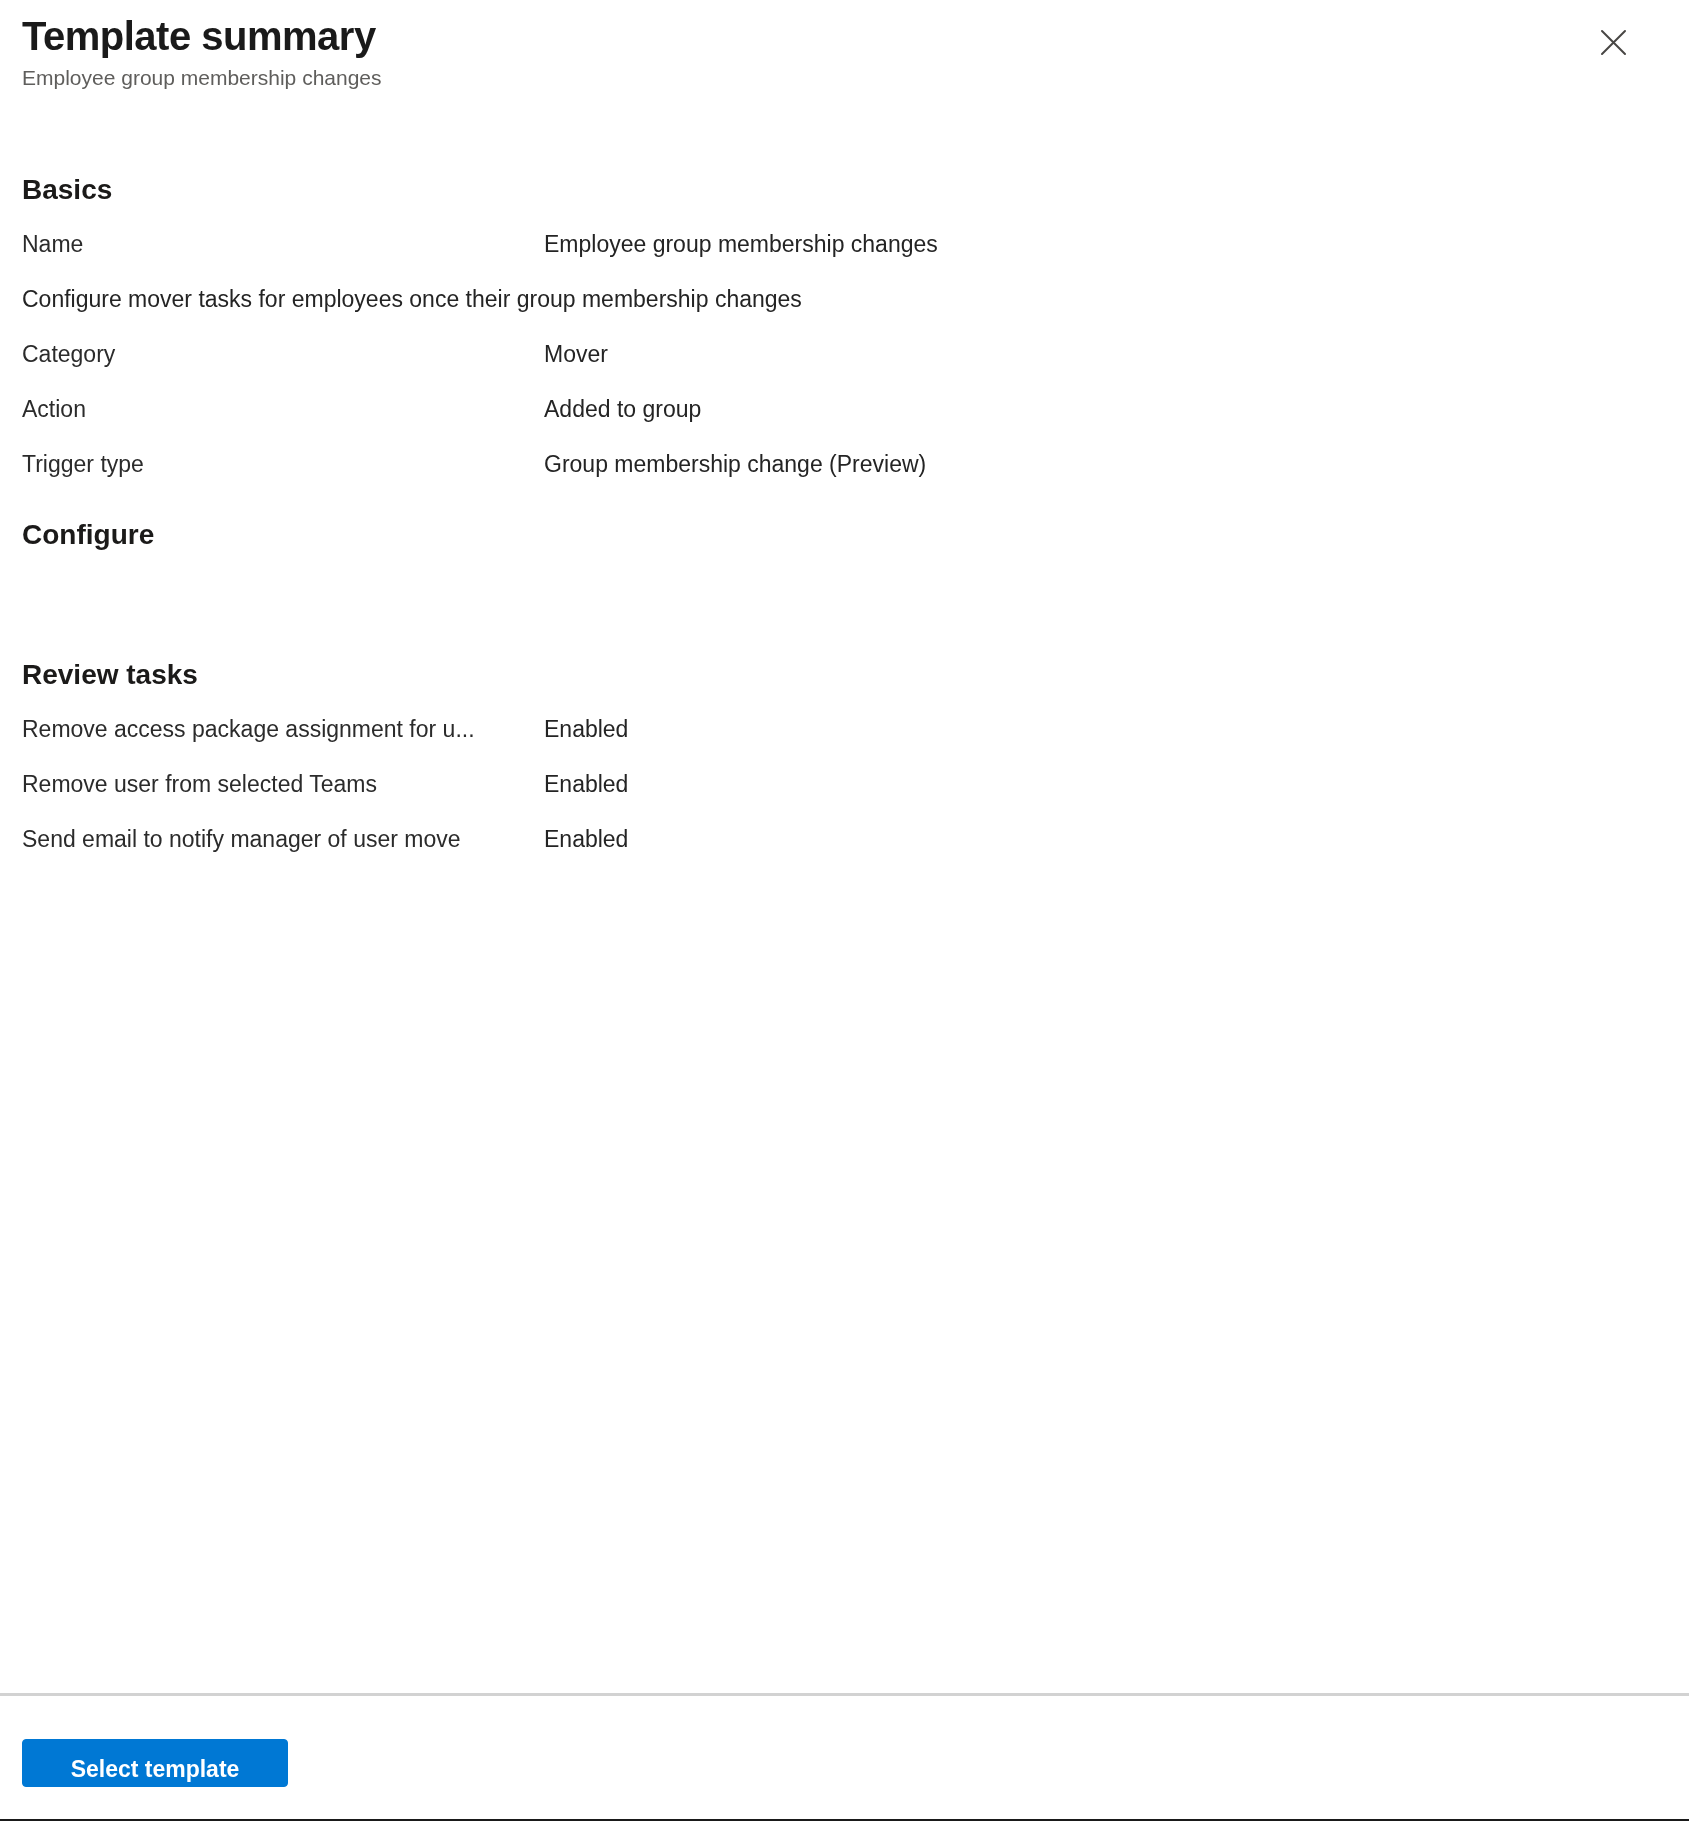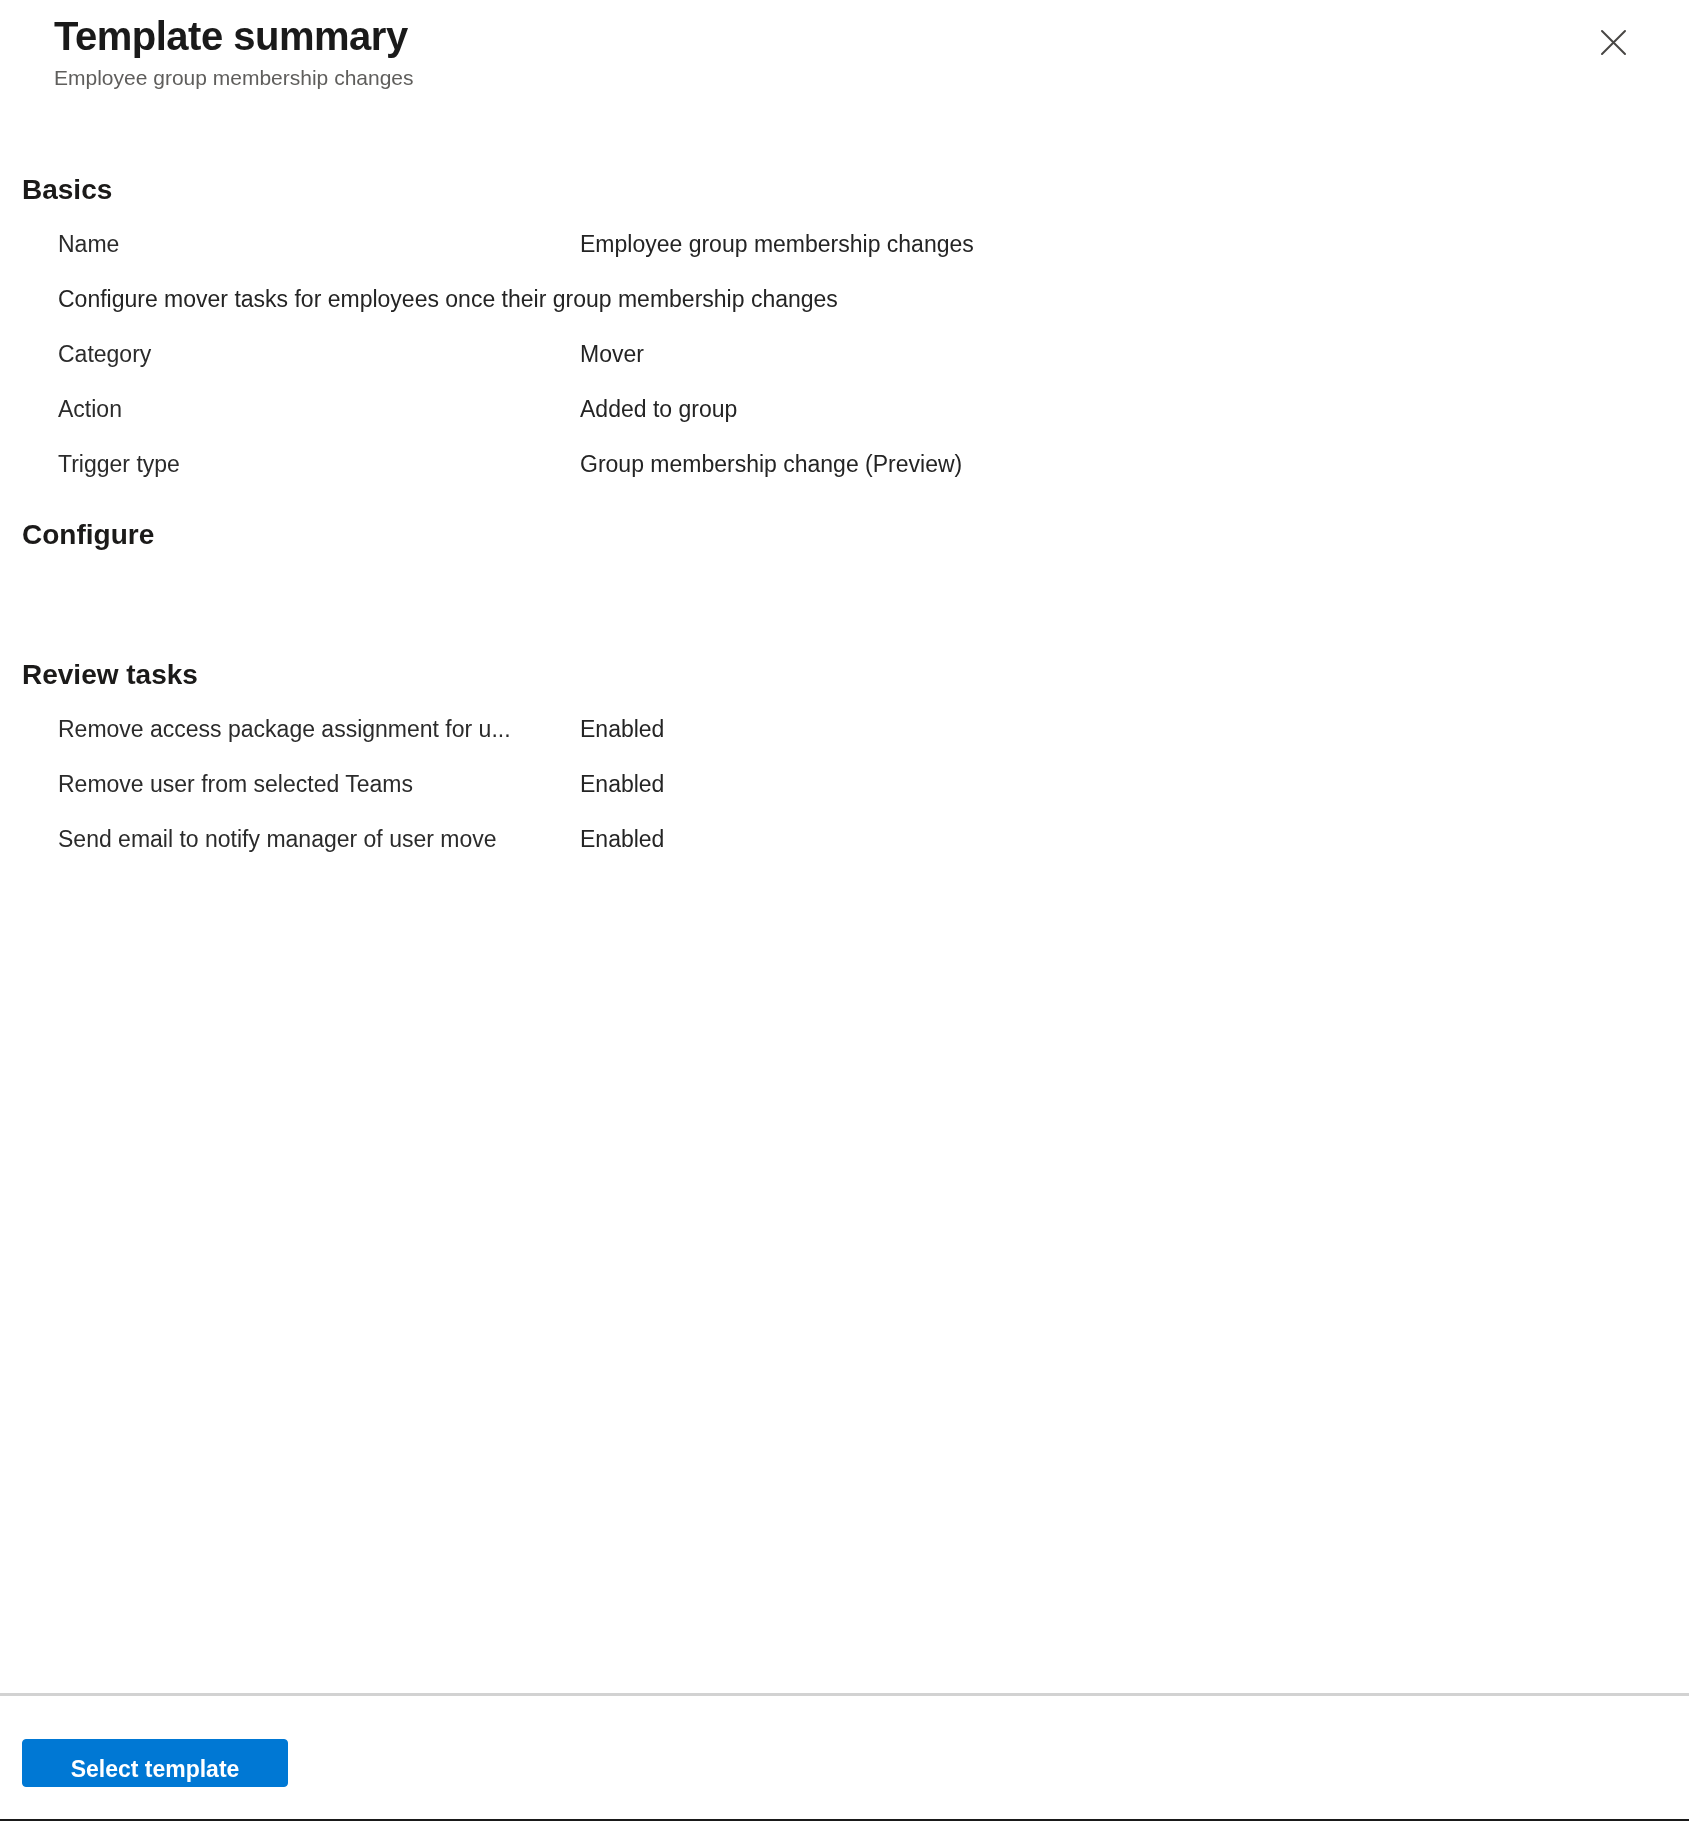--- a/index.html
+++ b/index.html
@@ -14,21 +14,21 @@
   }
   .panel {
     position: relative;
     width: 1689px;
     height: 1821px;
     background: #ffffff;
     padding: 10px 24px 0 22px;
   }
 
   
-  .header { position: relative; margin-left: 32px; }
+  .header { position: relative; }
   .page-title {
     font-size: 40px;
     line-height: 52px;
     font-weight: 700;
     color: #1a1a1a;
     letter-spacing: -0.5px;
   }
   .page-subtitle {
     font-size: 21px;
     line-height: 28px;
@@ -60,21 +60,20 @@
   .section-basics { margin-top: 80px; }
   .section-configure { margin-top: 38px; }
   .section-review { margin-top: 28px; }
   .rows { margin-top: 21px; }
   .row {
     display: flex;
     align-items: flex-start;
     margin-bottom: 25px;
     font-size: 23px;
     line-height: 30px;
-    margin-left: 36px;
   }
   .row-label {
     flex: 0 0 522px;
     max-width: 522px;
     color: #2b2b2b;
     white-space: nowrap;
     overflow: hidden;
     padding-right: 20px;
   }
   .row-value {

